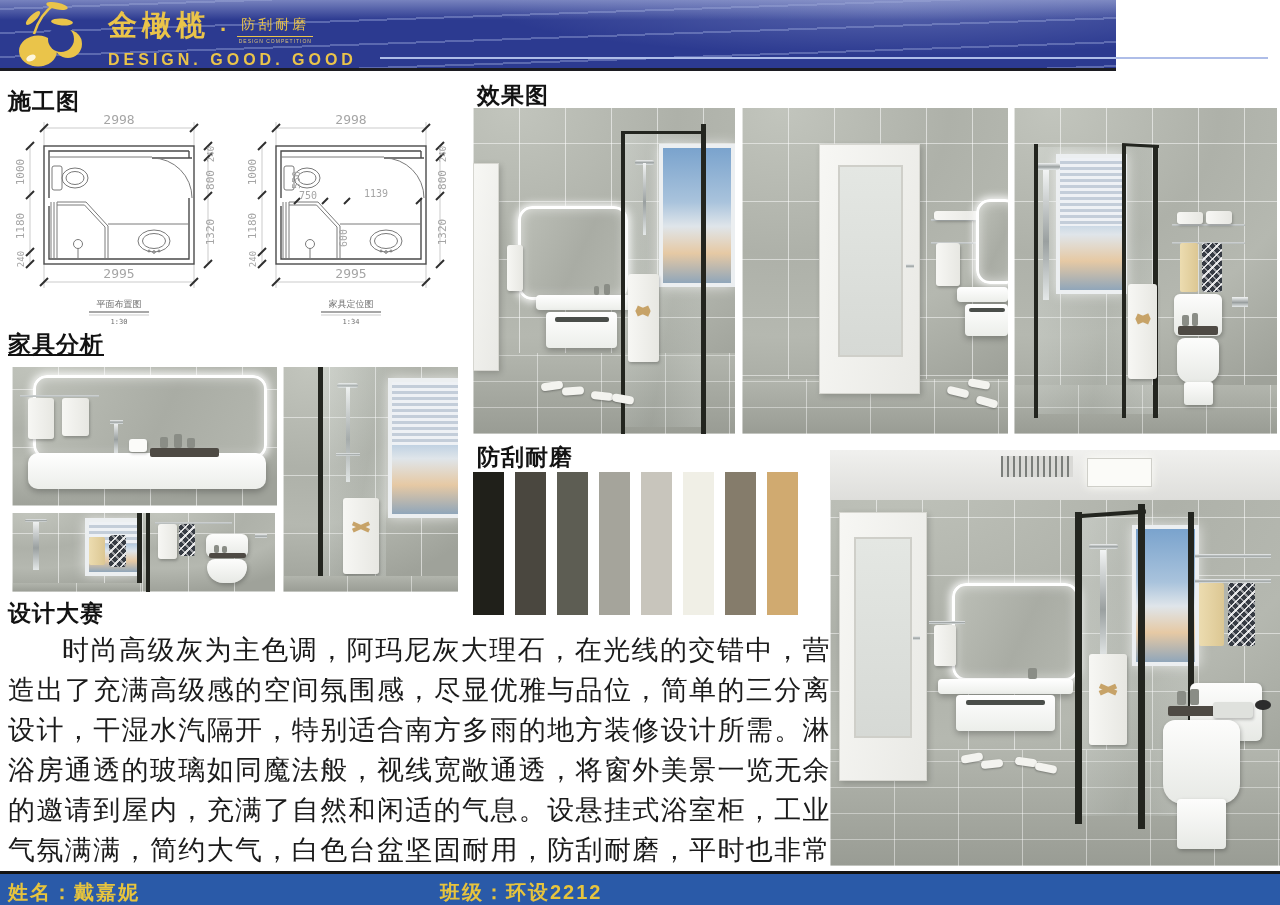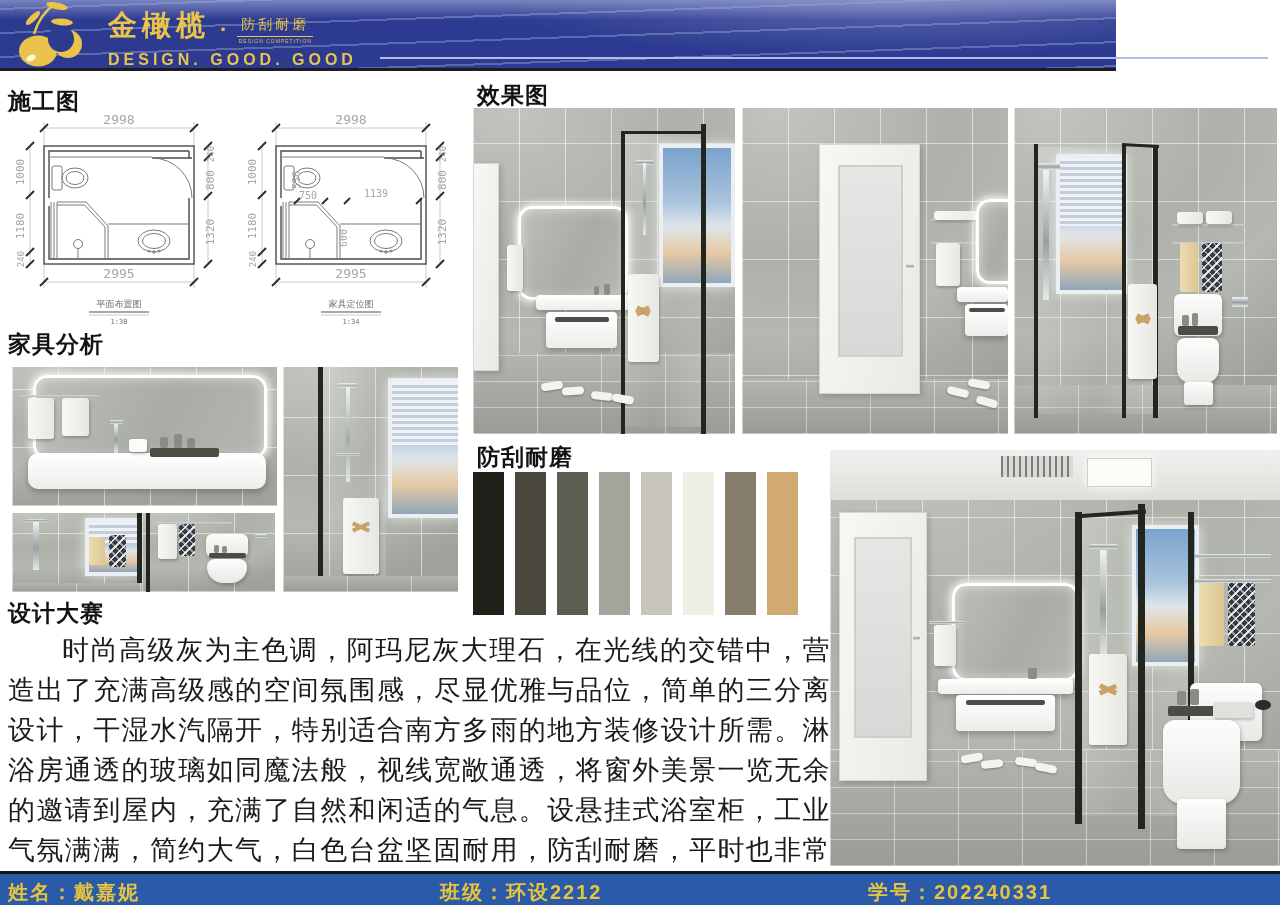--- a/index.html
+++ b/index.html
@@ -117,21 +117,21 @@
           </span>
         </div>
         <div id="brand-tagline">DESIGN.  GOOD.  GOOD</div>
       </div>
     </div>
     <div id="banner-underline"></div>
   </div>
 
   <div class="sec" style="left:8px;top:86px;">施工图</div>
   <div class="sec" style="left:477px;top:80px;">效果图</div>
-  <div class="sec" style="left:8px;top:329px;">家具分析</div>
+  <div class="sec" style="left:8px;top:329px;text-decoration:underline;">家具分析</div>
   <div class="sec" style="left:477px;top:442px;">防刮耐磨</div>
   <div class="sec" style="left:8px;top:598px;">设计大赛</div>
 
   <svg class="plan" style="left:8px;top:106px;" width="232" height="220" viewBox="0 0 232 220">
 
     <line class="dim" x1="36" y1="40" x2="36" y2="16"></line>
       <line class="dim" x1="186" y1="40" x2="186" y2="16"></line>
     <line class="dim" x1="36" y1="22" x2="186" y2="22"></line>
     <line class="dim" x1="36" y1="158" x2="36" y2="182"></line>
       <line class="dim" x1="186" y1="158" x2="186" y2="182"></line>
@@ -458,18 +458,15 @@
     <span class="slip" style="left:45.5%;top:75.5%;transform:rotate(12deg);"></span>
   </div>
 
   <div id="footer">
     <div class="foot-item" style="left:8px;">
       <span>姓名：</span><span>戴嘉妮</span>
     </div>
     <div class="foot-item" style="left:440px;">
       <span>班级：</span><span>环设2212</span>
     </div>
-    <div class="foot-item" style="left:868px;">
-      <span>学号：</span><span>202240331</span>
-    </div>
   </div>
 
 </div>
 
 </body></html>

